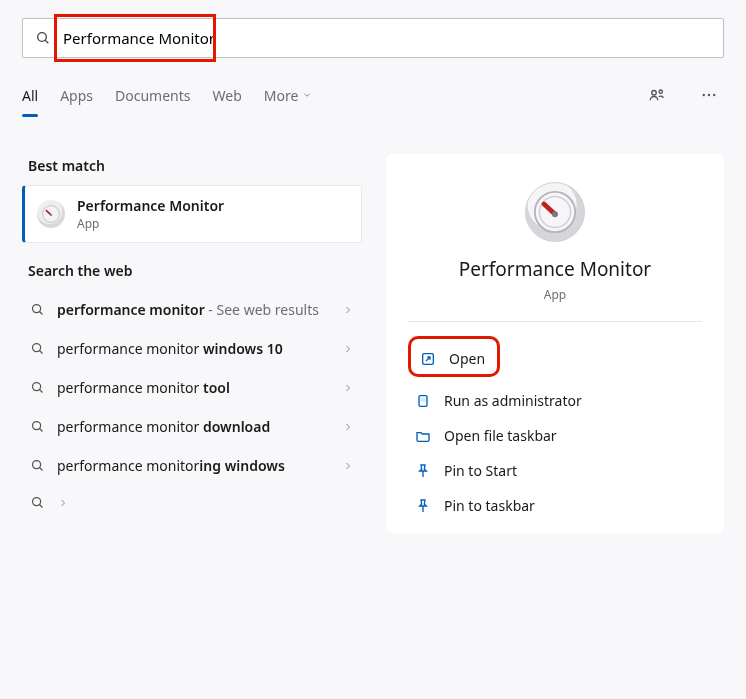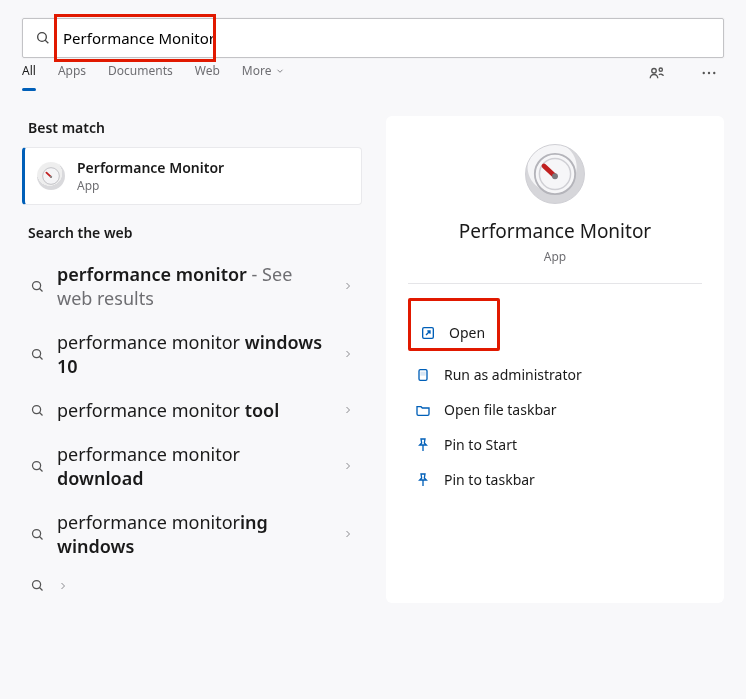--- a/index.html
+++ b/index.html
@@ -14,50 +14,50 @@
   }
   *{box-sizing:border-box;font-family:"Segoe UI",system-ui,-apple-system,sans-serif}
   body{margin:0;background:#fff;color:var(--text);width:746px;height:699px;overflow:hidden;font-size:14px}
   .window{background:var(--bg);width:100%;height:100%;padding:18px 22px 8px;}
 
   .search-bar{display:flex;align-items:center;background:#fff;border:1px solid #c3c3c6;border-radius:2px;height:40px;padding:0 12px;gap:10px;box-shadow:0 0 0 1px rgba(0,0,0,.02)}
   .search-bar svg{flex:0 0 auto}
   .search-input{flex:1;border:none;outline:none;font-size:15px;background:transparent;height:100%}
   .hl-search{position:absolute;border:3px solid var(--highlight-red);pointer-events:none}
 
-  .tabs-row{display:flex;align-items:flex-start;gap:22px;color:var(--muted);font-size:12px}
+  .tabs-row{display:flex;align-items:center;margin-top:22px;gap:22px;color:var(--muted);font-size:14px}
   .tab{padding:4px 0;cursor:pointer;position:relative}
   .tab.active{color:var(--text);font-weight:400}
   .tab.active::after{content:"";position:absolute;left:0;right:0;bottom:-8px;height:3px;background:var(--accent);border-radius:2px}
   .tabs-row .spacer{flex:1}
   .icon-btn{width:30px;height:30px;display:flex;align-items:center;justify-content:center;border-radius:4px;cursor:pointer;color:#444}
 
-  .body{display:flex;gap:24px;margin-top:28px}
+  .body{display:flex;gap:24px;margin-top:44px}
   .left{width:340px}
   .right{flex:1;background:var(--panel);border-radius:6px;padding:22px 22px 10px}
 
   .sec-title{font-weight:600;font-size:14px;margin:2px 0 10px 6px}
   .best-match{display:flex;align-items:center;gap:12px;background:#fff;border:1px solid #e9e9ec;border-left:3px solid var(--accent);border-radius:4px;padding:10px 12px;margin-bottom:18px}
   .bm-icon{width:28px;height:28px;border-radius:50%;background:radial-gradient(circle at 45% 40%,#eee 0 55%,#d9d9dc 56% 100%);display:flex;align-items:center;justify-content:center;font-size:14px}
   .bm-text .t{font-weight:600;font-size:14px}
   .bm-text .s{font-size:12px;color:var(--muted)}
 
   .web-item{display:flex;align-items:center;gap:12px;padding:10px 8px;border-radius:4px;cursor:pointer}
-  .web-item .lbl{flex:1;font-size:18px;color:#1a1a1a}
+  .web-item .lbl{flex:1;font-size:14px;color:#1a1a1a}
   .web-item .lbl .note{color:var(--muted);font-weight:400}
   .chev{color:#8a8a8e}
 
   .hero{display:flex;flex-direction:column;align-items:center;border-bottom:1px solid var(--border);padding:6px 0 18px;margin-bottom:14px}
   .hero-icon{width:60px;height:60px;border-radius:50%;background:radial-gradient(circle at 45% 38%,#f5f5f7 0 50%,#d6d6da 52% 100%);display:flex;align-items:center;justify-content:center;border:1px solid #cfcfd4;margin-bottom:14px}
   .hero-title{font-size:19px;font-weight:400}
   .hero-sub{font-size:12px;color:var(--muted);margin-top:4px}
 
   .action{display:flex;align-items:center;gap:12px;padding:8px 6px;border-radius:4px;cursor:pointer;font-size:14px}
   .action .ico{width:18px;height:18px;display:flex;align-items:center;justify-content:center;color:var(--accent)}
-  .hl-open{border:3px solid var(--highlight-red);border-radius:2px;display:inline-flex;padding:18px 6px 2px 2px}
+  .hl-open{border:3px solid var(--highlight-red);border-radius:10px;display:inline-flex;padding:6px 6px 2px 2px}
 
   b{font-weight:600}
 </style>
 </head>
 <body>
 
 <div class="window">
 
   <div style="position:relative">
     <div class="search-bar">

